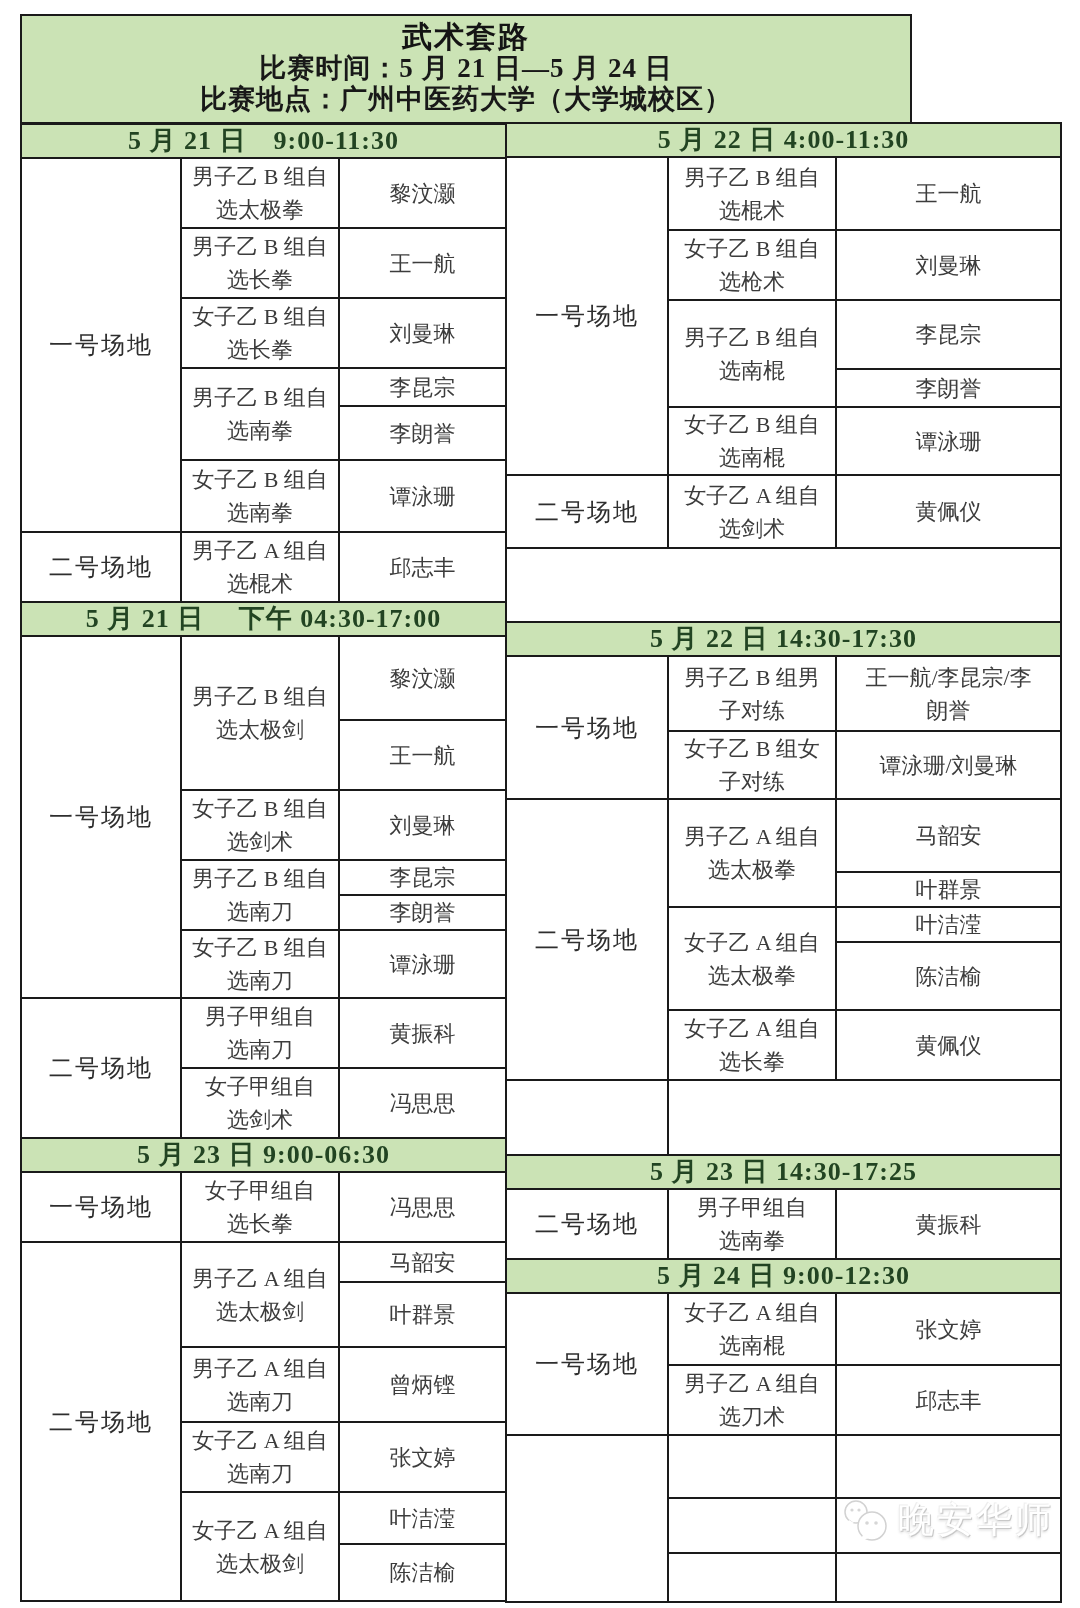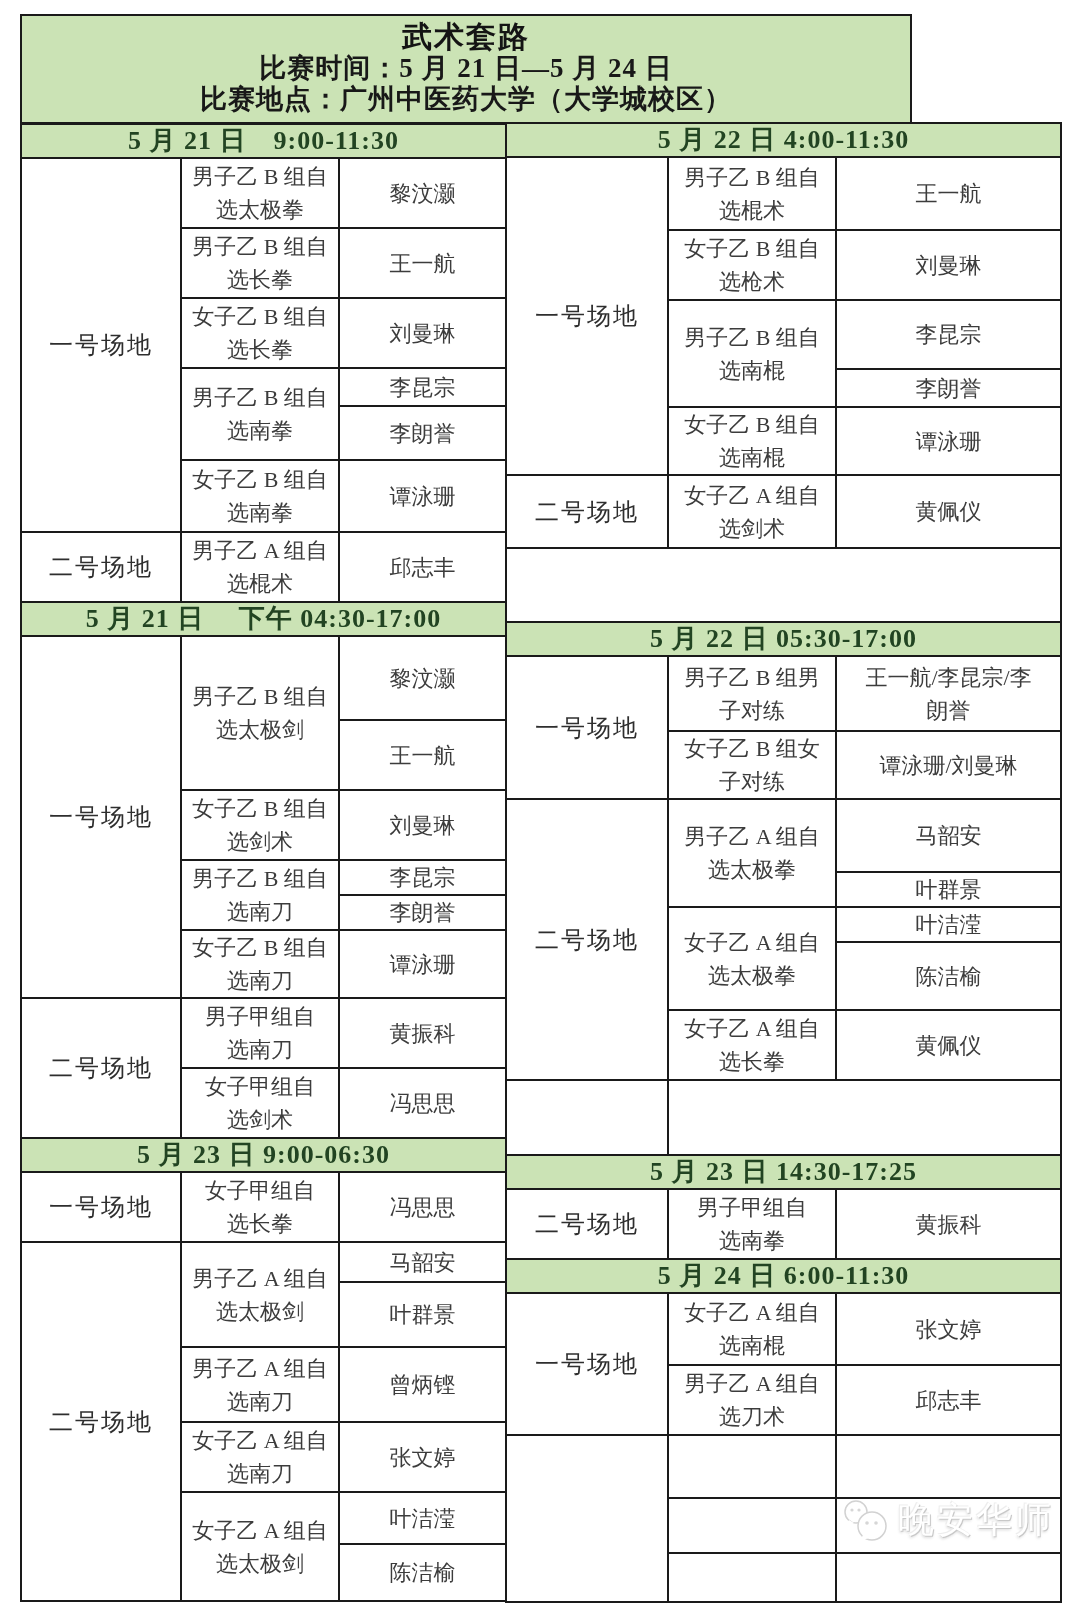--- a/index.html
+++ b/index.html
@@ -218,21 +218,21 @@
         <td class="v">二号场地</td>
         <td class="e">女子乙 A 组自
 选剑术</td>
         <td class="n">黄佩仪</td>
       </tr>
       <tr style="height:74px">
         <td colspan="3"></td>
       </tr>
 
       <tr class="sec">
-            <td colspan="3">5 月 22 日 05:30-17:00</td>
+            <td colspan="3">5 月 22 日 14:30-17:30</td>
           </tr>
 
       <tr style="height:75px">
         <td class="v" rowspan="2">一号场地</td>
         <td class="e">男子乙 B 组男
 子对练</td>
         <td class="n">王一航/李昆宗/李
 朗誉</td>
       </tr>
       <tr style="height:67px">
@@ -272,21 +272,21 @@
           </tr>
 
       <tr style="height:70px">
         <td class="v">二号场地</td>
         <td class="e">男子甲组自
 选南拳</td>
         <td class="n">黄振科</td>
       </tr>
 
       <tr class="sec">
-            <td colspan="3">5 月 24 日 6:00-11:30</td>
+            <td colspan="3">5 月 24 日 9:00-12:30</td>
           </tr>
 
       <tr style="height:72px">
         <td class="v" rowspan="2">一号场地</td>
         <td class="e">女子乙 A 组自
 选南棍</td>
         <td class="n">张文婷</td>
       </tr>
       <tr style="height:70px">
         <td class="e">男子乙 A 组自

